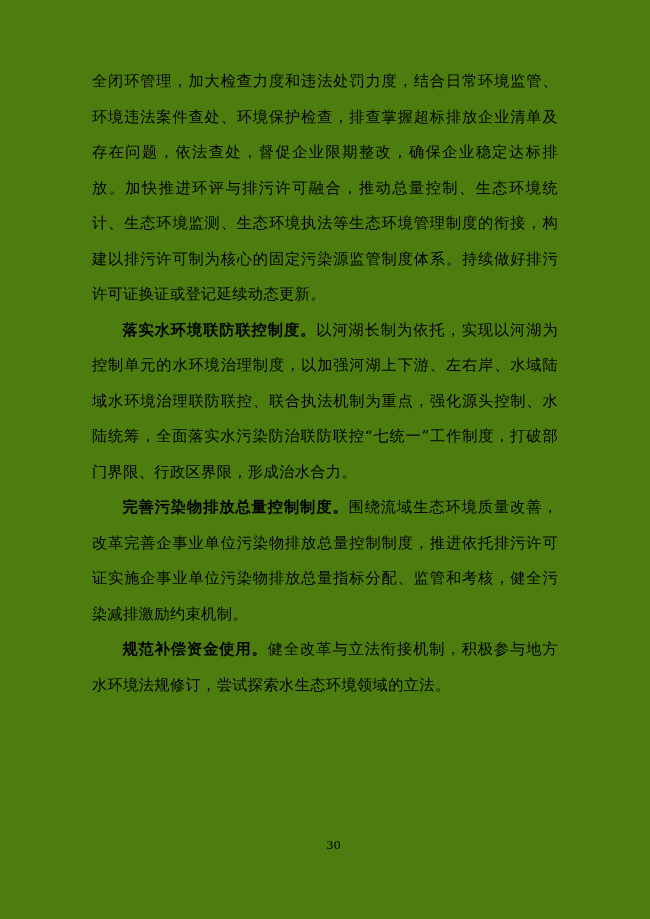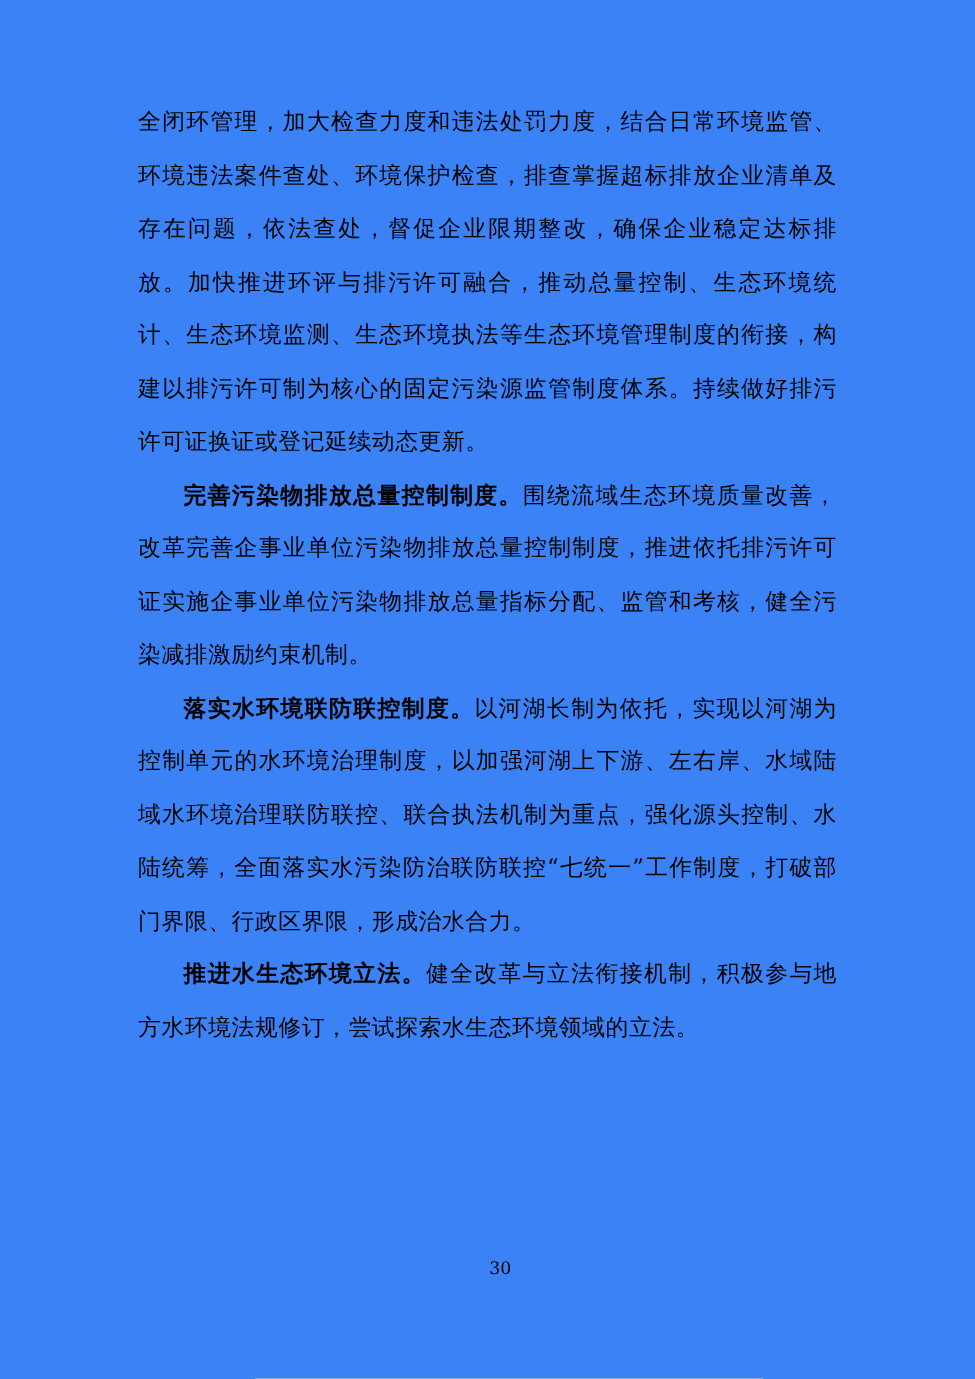--- a/index.html
+++ b/index.html
@@ -7,21 +7,21 @@
     padding: 0;
     background: #c8c8c8;
   }
   body {
     font-family: "DejaVu Serif", serif;
   }
   .page {
     position: relative;
     width: 650px;
     height: 919px;
-    background: #3b82f6;
+    background: #4d7c0f;
     margin: 0 auto;
     overflow: hidden;
     box-sizing: border-box;
   }
   .content {
     position: absolute;
     left: 92px;
     top: 64px;
     width: 466px;
   }
@@ -60,24 +60,24 @@
   }
 </style>
 </head>
 <body>
 
 <div class="page">
   <div class="content">
 
     <p class="para"><span>全闭环管理，加大检查力度和违法处罚力度，结合日常环境监管、环境违法案件查处、环境保护检查，排查掌握超标排放企业清单及存在问题，依法查处，督促企业限期整改，确保企业稳定达标排放。加快推进环评与排污许可融合，推动总量控制、生态环境统计、生态环境监测、生态环境执法等生态环境管理制度的衔接，构建以排污许可制为核心的固定污染源监管制度体系。持续做好排污许可证换证或登记延续动态更新。</span></p>
 
+    <p class="para indent"><span class="bold">落实水环境联防联控制度。</span><span>以河湖长制为依托，实现以河湖为控制单元的水环境治理制度，以加强河湖上下游、左右岸、水域陆域水环境治理联防联控、联合执法机制为重点，强化源头控制、水陆统筹，全面落实水污染防治联防联控“七统一”工作制度，打破部门界限、行政区界限，形成治水合力。</span></p>
+
     <p class="para indent"><span class="bold">完善污染物排放总量控制制度。</span><span>围绕流域生态环境质量改善，改革完善企事业单位污染物排放总量控制制度，推进依托排污许可证实施企事业单位污染物排放总量指标分配、监管和考核，健全污染减排激励约束机制。</span></p>
-
-    <p class="para indent"><span class="bold">落实水环境联防联控制度。</span><span>以河湖长制为依托，实现以河湖为控制单元的水环境治理制度，以加强河湖上下游、左右岸、水域陆域水环境治理联防联控、联合执法机制为重点，强化源头控制、水陆统筹，全面落实水污染防治联防联控“七统一”工作制度，打破部门界限、行政区界限，形成治水合力。</span></p>
 
 
 
-    <p class="para indent"><span class="bold">推进水生态环境立法。</span><span>健全改革与立法衔接机制，积极参与地方水环境法规修订，尝试探索水生态环境领域的立法。</span></p>
+    <p class="para indent"><span class="bold">规范补偿资金使用。</span><span>健全改革与立法衔接机制，积极参与地方水环境法规修订，尝试探索水生态环境领域的立法。</span></p>
 
   </div>
 
   <div class="page-number">30</div>
 </div>
 
 </body></html>

